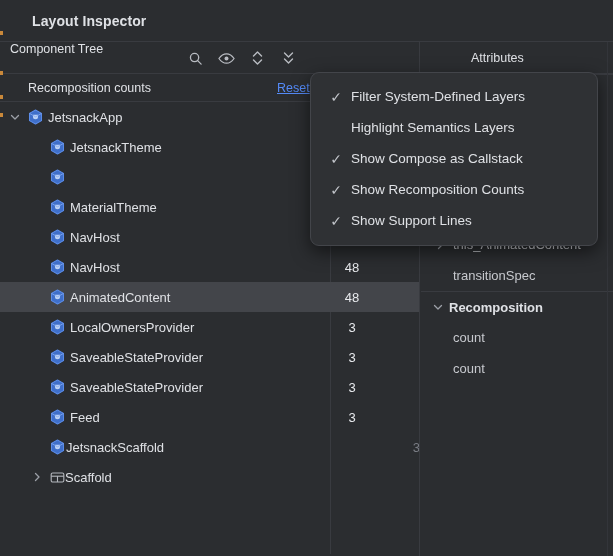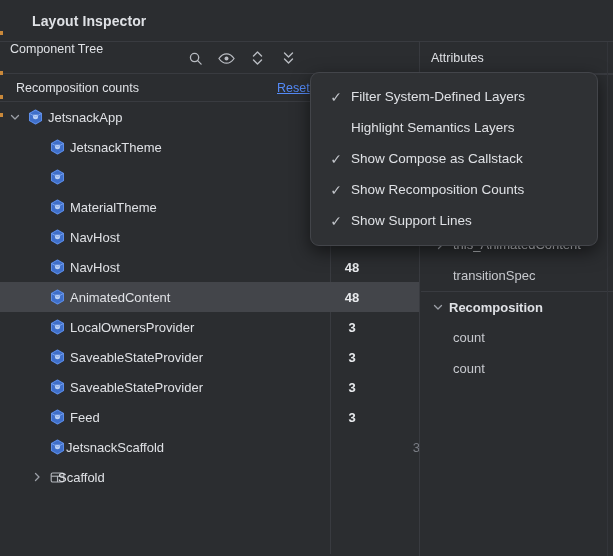--- a/index.html
+++ b/index.html
@@ -90,21 +90,21 @@
   .tool-icon svg { display: block; }
 
   .recomp-bar {
     position: relative;
     height: 28px;
     border-bottom: 1px solid #393b40;
     display: flex;
     align-items: center;
   }
   .recomp-label {
-    padding-left: 16px;
+    padding-left: 28px;
     font-size: 12.5px;
     color: #dfe1e5;
   }
   .recomp-reset {
     position: absolute;
     left: 277px;
     font-size: 12.5px;
     color: #548af7;
     text-decoration: underline;
     cursor: pointer;
@@ -149,21 +149,21 @@
     font-size: 13px;
     color: #dfe1e5;
     white-space: nowrap;
   }
   .node-count {
     position: absolute;
     left: 330px;
     width: 44px;
     text-align: center;
     font-size: 13px;
-    font-weight: bold;
+    font-weight: normal;
     color: #e8eaed;
   }
   .node-count.dim {
     left: 330px;
     width: 90px;
     text-align: right;
     font-weight: normal;
     color: #7a7d85;
   }
 
@@ -171,20 +171,21 @@
   .attr-panel {
     position: absolute;
     left: 421px; top: 42px;
     width: 192px; height: 514px;
   }
   .attr-header {
     height: 32px;
     border-bottom: 1px solid #393b40;
     display: flex;
     align-items: center;
+    margin-left: 40px;
   }
   .attr-header-title {
     padding-left: 10px;
     font-size: 12.5px;
     color: #dfe1e5;
   }
   .attr-body { position: relative; }
   .attr-row {
     position: relative;
     height: 31px;
@@ -452,21 +453,21 @@
               <polyline points="4.5,2.5 8,6 4.5,9.5"></polyline>
             </svg>
           </div>
           <div class="node-icon" style="left: 48px;">
             <svg width="15" height="13" viewBox="0 0 16 14" fill="none" stroke="#b4b7bd" stroke-width="1.2">
               <rect x="1.2" y="2.2" width="13.6" height="9.6" rx="1.6"></rect>
               <line x1="1.2" y1="5.6" x2="14.8" y2="5.6"></line>
               <line x1="8" y1="5.6" x2="8" y2="11.8"></line>
             </svg>
           </div>
-          <div class="node-label" style="left: 58px;">Scaffold</div>
+          <div class="node-label" style="left: 65px;">Scaffold</div>
         </div>
       </div>
   </div>
 
   <div class="attr-panel">
     <div class="attr-header">
       <div class="attr-header-title">Attributes</div>
     </div>
     <div class="attr-body" id="attr-body">
         <div class="attr-row group">

